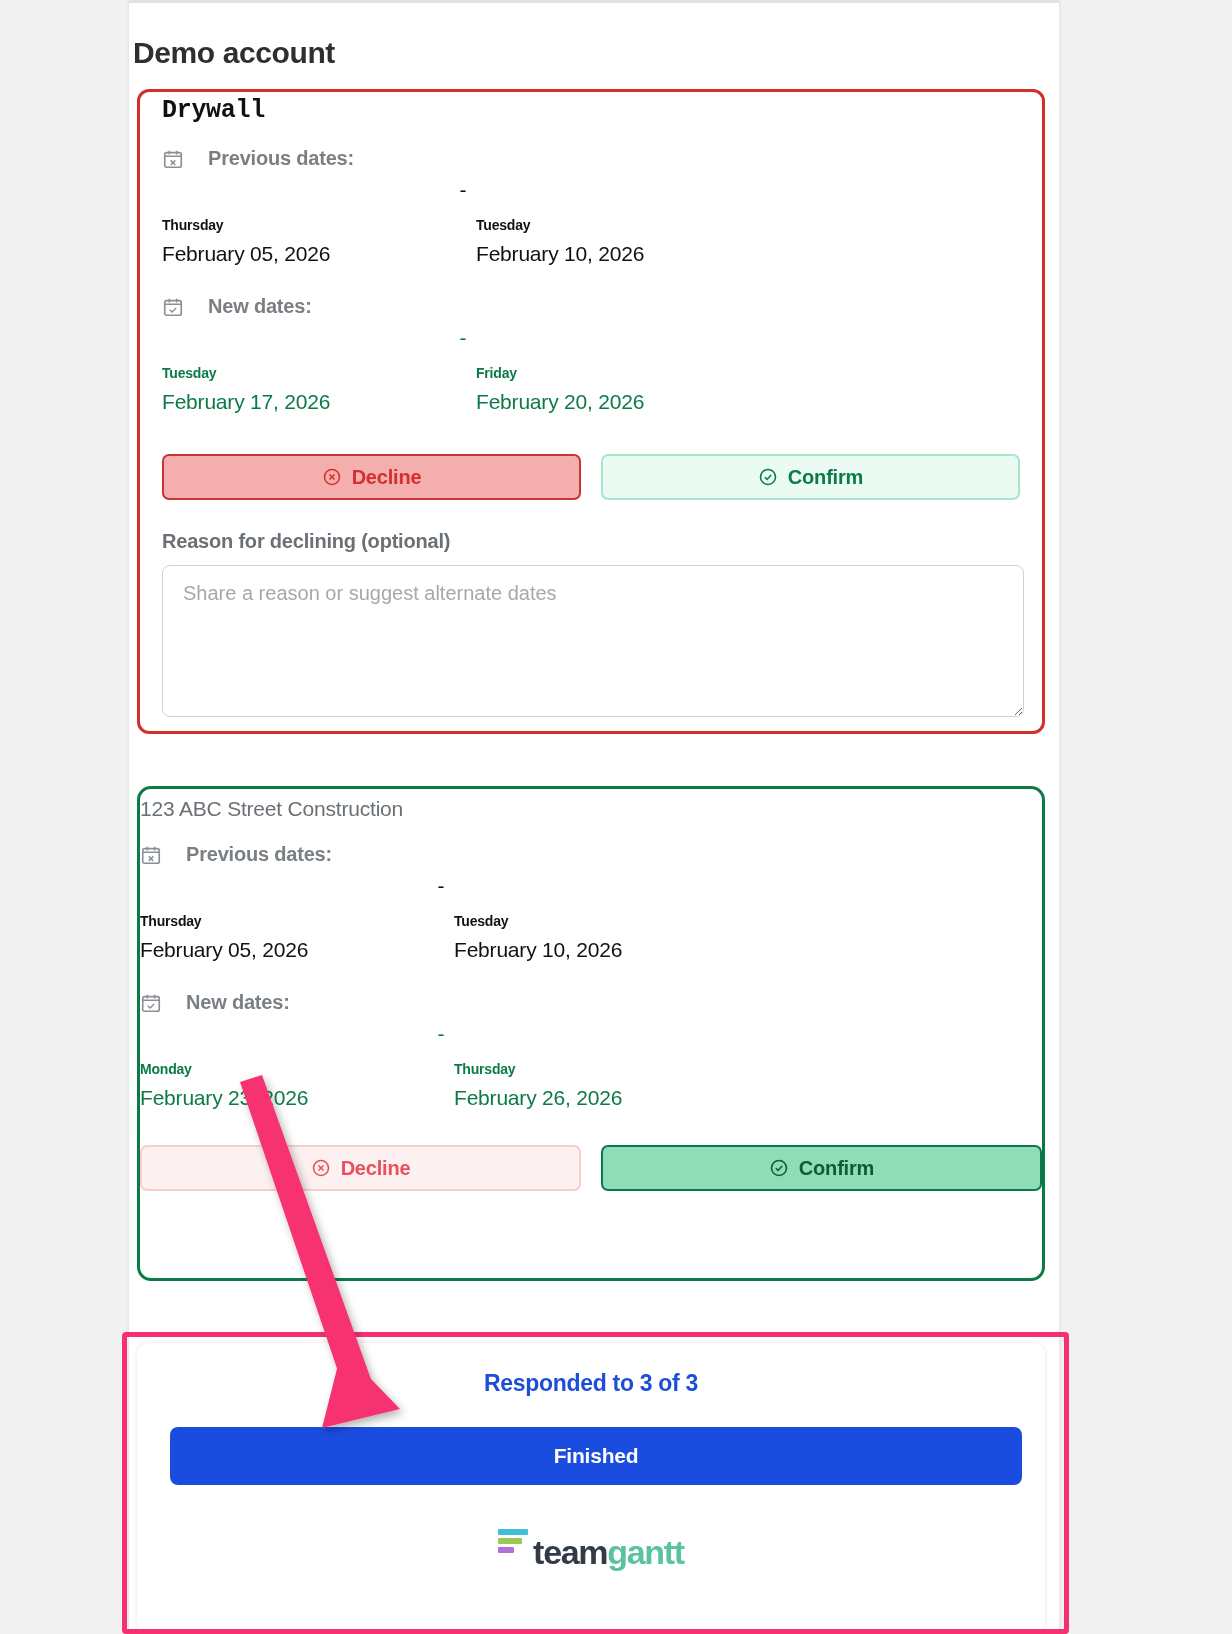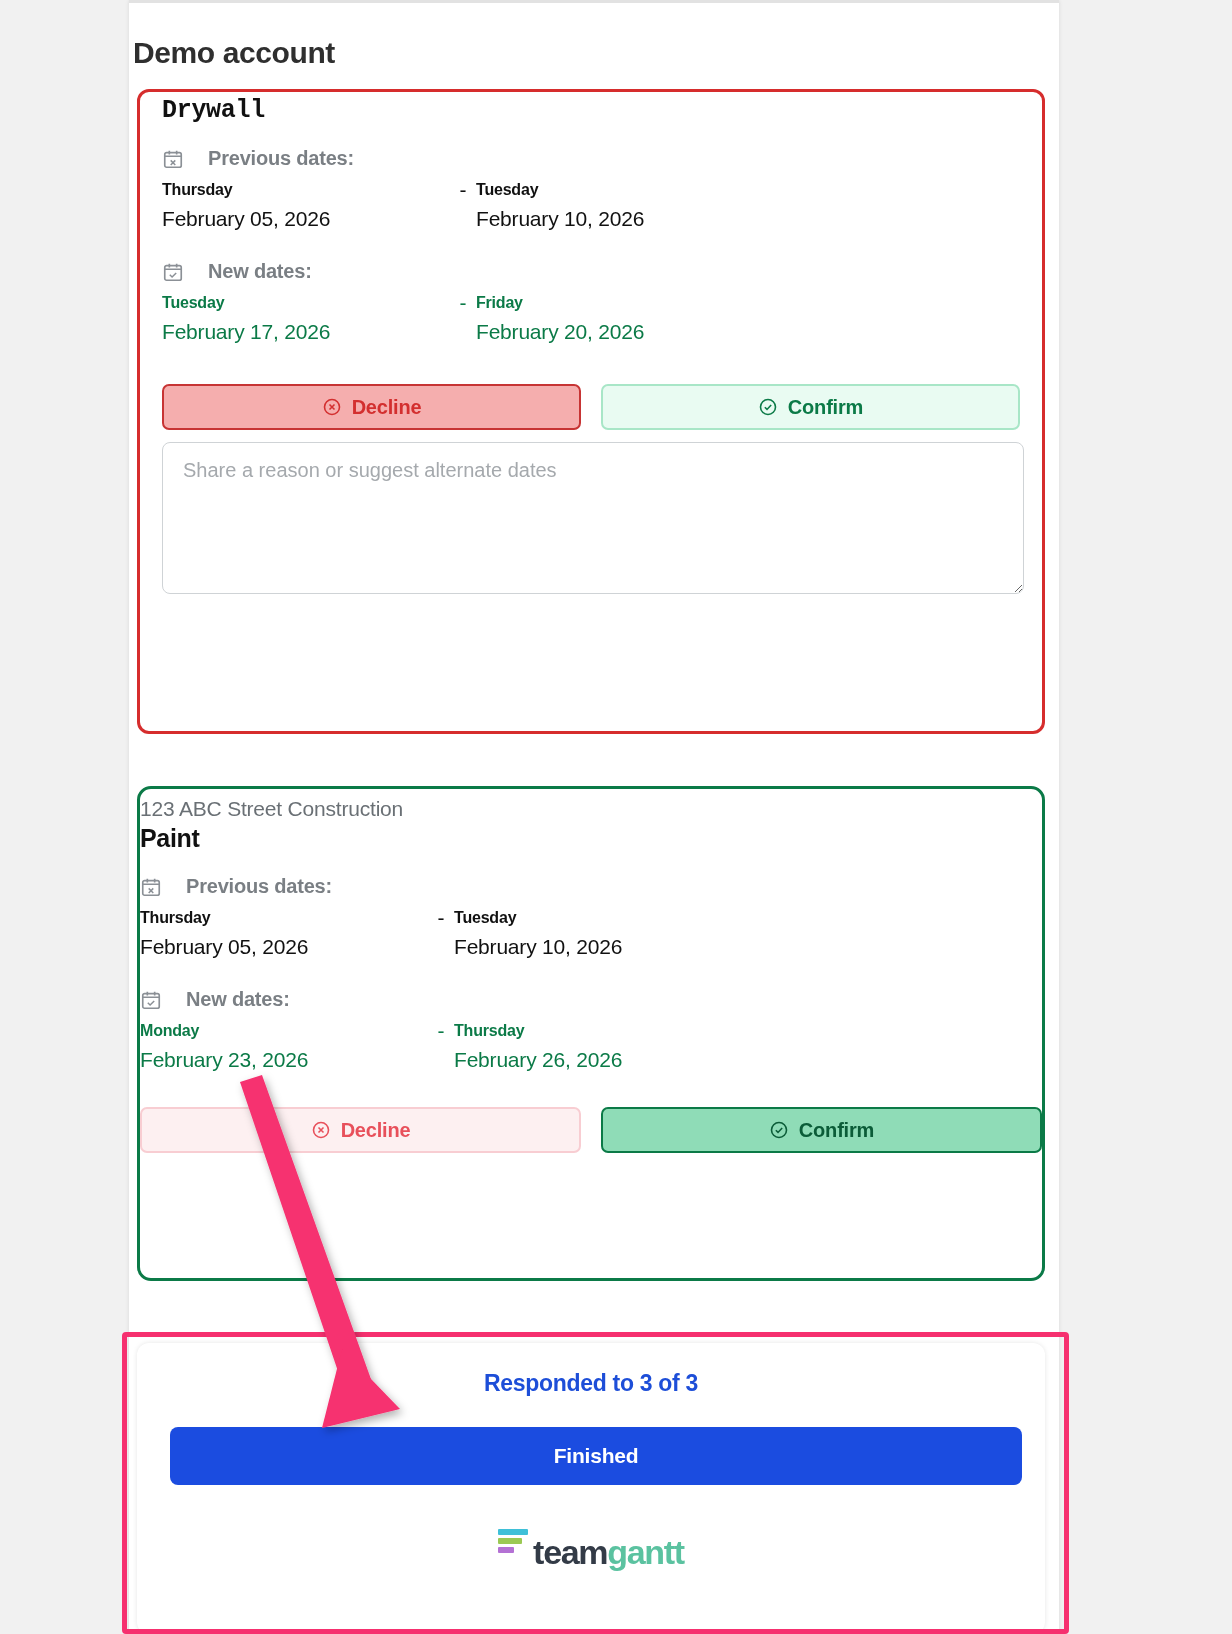--- a/index.html
+++ b/index.html
@@ -99,24 +99,25 @@
   }
   .cal-ico { width: 22px; height: 22px; display:block; }
 
   .date-row {
     display: flex;
     align-items: flex-start;
     margin-top: 6px;
   }
   .date-col { width: 288px; }
   .date-dow {
-    font-size: 16px;
+    font-size: 14px;
     font-weight: 700;
     letter-spacing: -0.2px;
     line-height: 28px;
+    margin-top: 35px;
   }
   .date-full {
     font-size: 21px;
     font-weight: 400;
     letter-spacing: -0.2px;
     line-height: 30px;
   }
   .old .date-dow, .old .date-full { color: #111111; }
   .new .date-dow, .new .date-full { color: #0b7a47; }
   .sep {
@@ -346,29 +347,29 @@
           <span>
             <svg width="20" height="20" viewBox="0 0 24 24" fill="none" stroke="#0b7a47" stroke-width="1.9">
               <circle cx="12" cy="12" r="9"></circle>
               <path d="M8.2 12.3l2.6 2.6 5-5.4"></path>
             </svg>
           </span>
           <span>Confirm</span>
         </div>
       </div>
 
+      <div class="reason-label" style="margin-top:30px;">Reason for declining (optional)</div>
 
       <textarea class="reason-box" style="margin-top: 12px;" placeholder="Share a reason or suggest alternate dates"></textarea>
     </div>
   </div>
 
   <div class="card-green">
     <div class="inner">
       <div class="project-name" style="margin-top:8px;">123 ABC Street Construction</div>
-      <div class="task-name" style="margin-top:3px;">Paint</div>
 
       <div class="dates-label" style="margin-top:22px;">
         <span class="cal-ico">
           <svg width="22" height="22" viewBox="0 0 24 24" fill="none" stroke="#8b9096" stroke-width="1.8">
             <rect x="3" y="5" width="18" height="16" rx="2"></rect>
             <path d="M3 9h18M8 3v4M16 3v4"></path>
             <path d="M9.5 13.5l5 5M14.5 13.5l-5 5" stroke-width="1.6"></path>
           </svg>
         </span>
         <span>Previous dates:</span>

